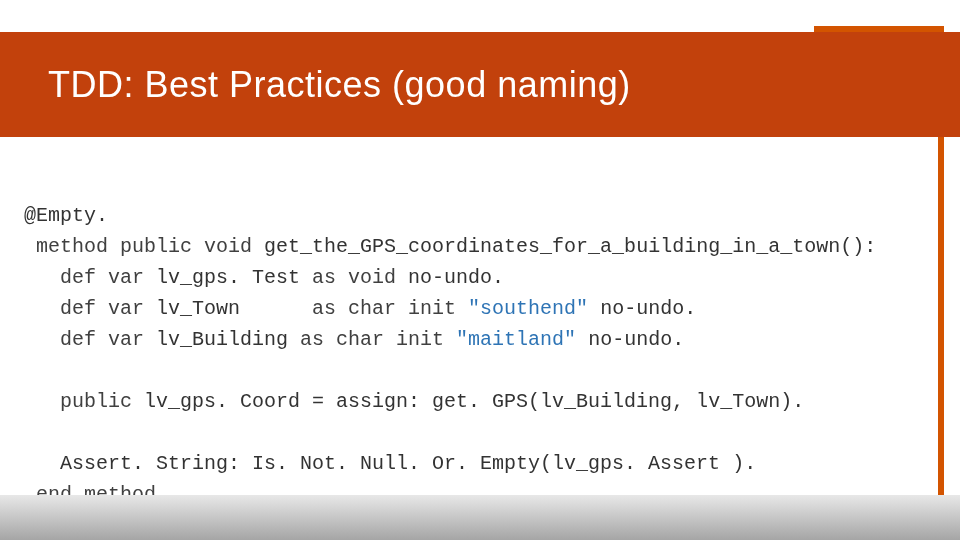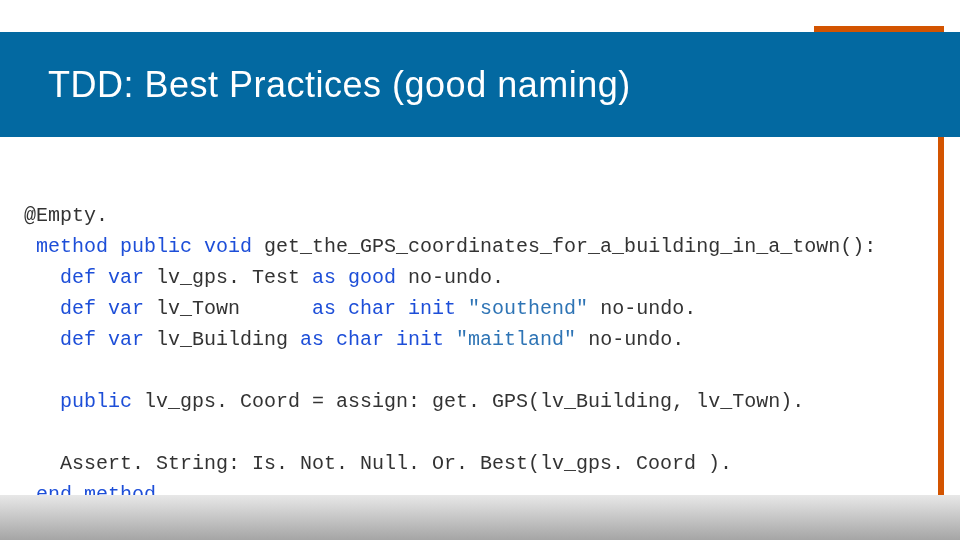--- a/index.html
+++ b/index.html
@@ -9,21 +9,21 @@
     width: 960px;
     height: 540px;
     background: #ffffff;
   }
   .header-band {
     position: absolute;
     left: 0;
     top: 32px;
     width: 960px;
     height: 105px;
-    background: #0369a1;
+    background: #c2410c;
   }
   .header-band h1 {
     color: #ffffff;
     font-size: 36px;
     font-weight: 500;
     padding: 32px 0 0 48px;
     letter-spacing: 0.5px;
   }
   .accent-top {
     position: absolute;
@@ -53,41 +53,41 @@
     position: absolute;
     left: 24px;
     top: 200px;
     width: 900px;
     font-family: Consolas, "Courier New", monospace;
     font-size: 20px;
     line-height: 1.55;
     color: #333333;
     white-space: pre;
   }
-  .kw   { color: #1d4ed8; }
+  .kw   { color: #404040; }
   .str  { color: #2e74b5; }  
 </style>
 </head>
 <body>
 
 <div class="slide">
 
   <div class="accent-top"></div>
 
   <div class="header-band">
     <h1>TDD: Best Practices (good naming)</h1>
   </div>
 
   <div class="accent-right"></div>
 
   <div class="code-block"><span>@Empty.</span>
  <span class="kw">method public void</span><span> get_the_GPS_coordinates_for_a_building_in_a_town():</span>
-   <span class="kw">def var</span><span> lv_gps. Test </span><span class="kw">as good</span><span> no-undo.</span>
+   <span class="kw">def var</span><span> lv_gps. Test </span><span class="kw">as void</span><span> no-undo.</span>
    <span class="kw">def var</span><span> lv_Town      </span><span class="kw">as char init</span><span class="str"> "southend" </span><span>no-undo.</span>
    <span class="kw">def var</span><span> lv_Building </span><span class="kw">as char init</span><span class="str"> "maitland" </span><span>no-undo.</span>
 
    <span class="kw">public</span><span> lv_gps. Coord = assign: get. GPS(lv_Building, lv_Town).</span>
 
-   <span>Assert. String: Is. Not. Null. Or. Best(lv_gps. Coord ).</span>
+   <span>Assert. String: Is. Not. Null. Or. Empty(lv_gps. Assert ).</span>
  <span class="kw">end method.</span></div>
 
   <div class="bottom-shadow"></div>
 </div>
 
 </body></html>

